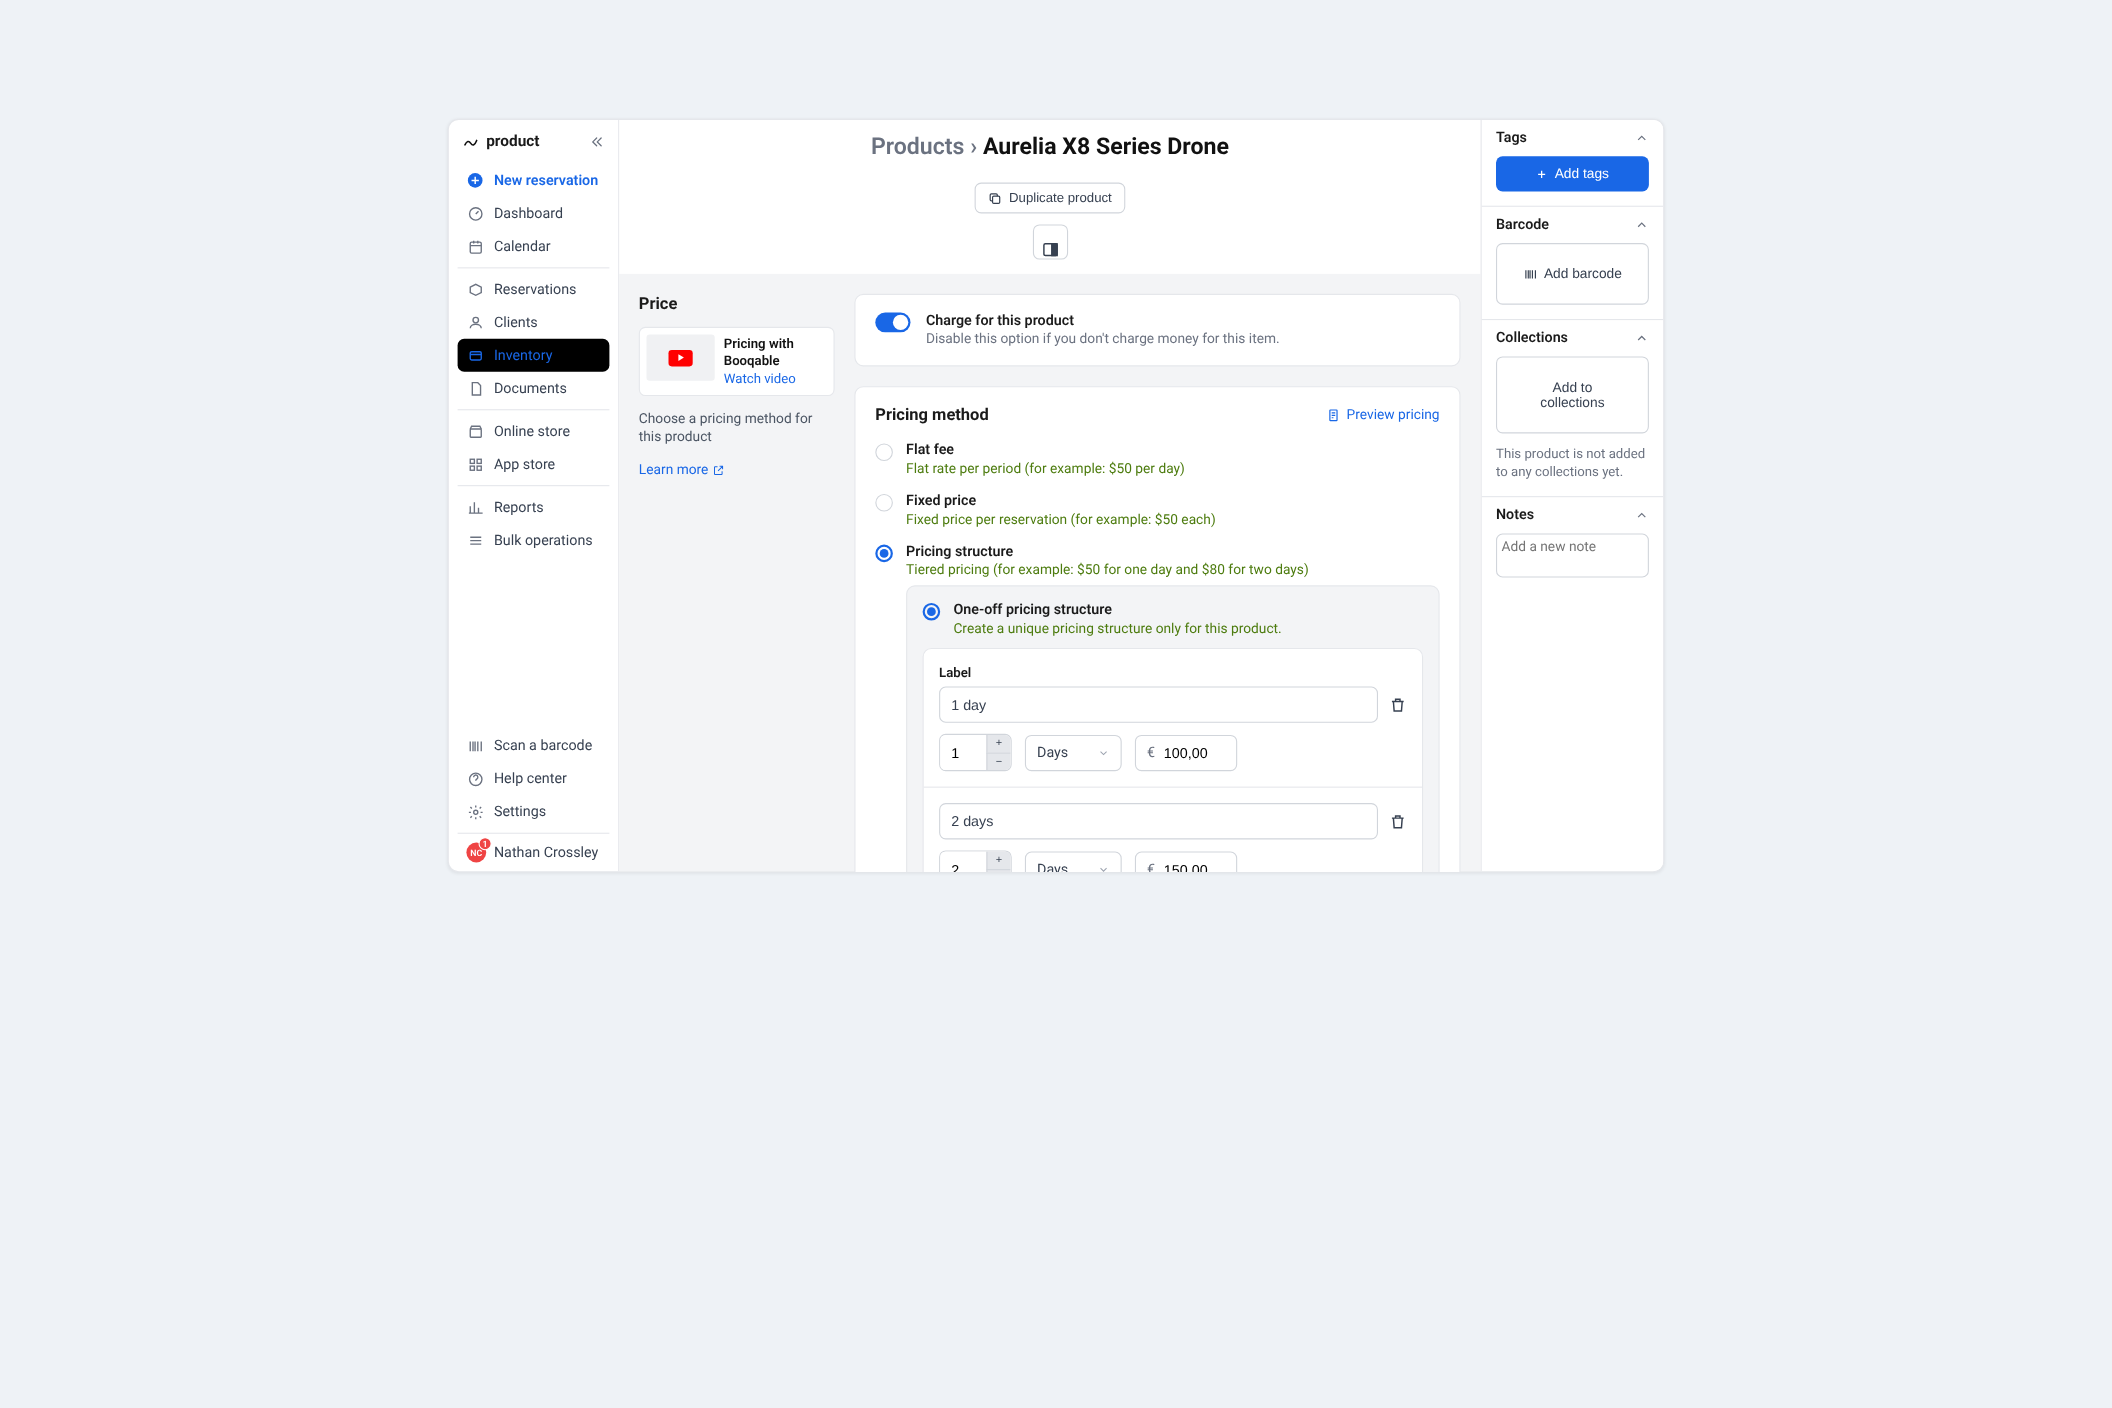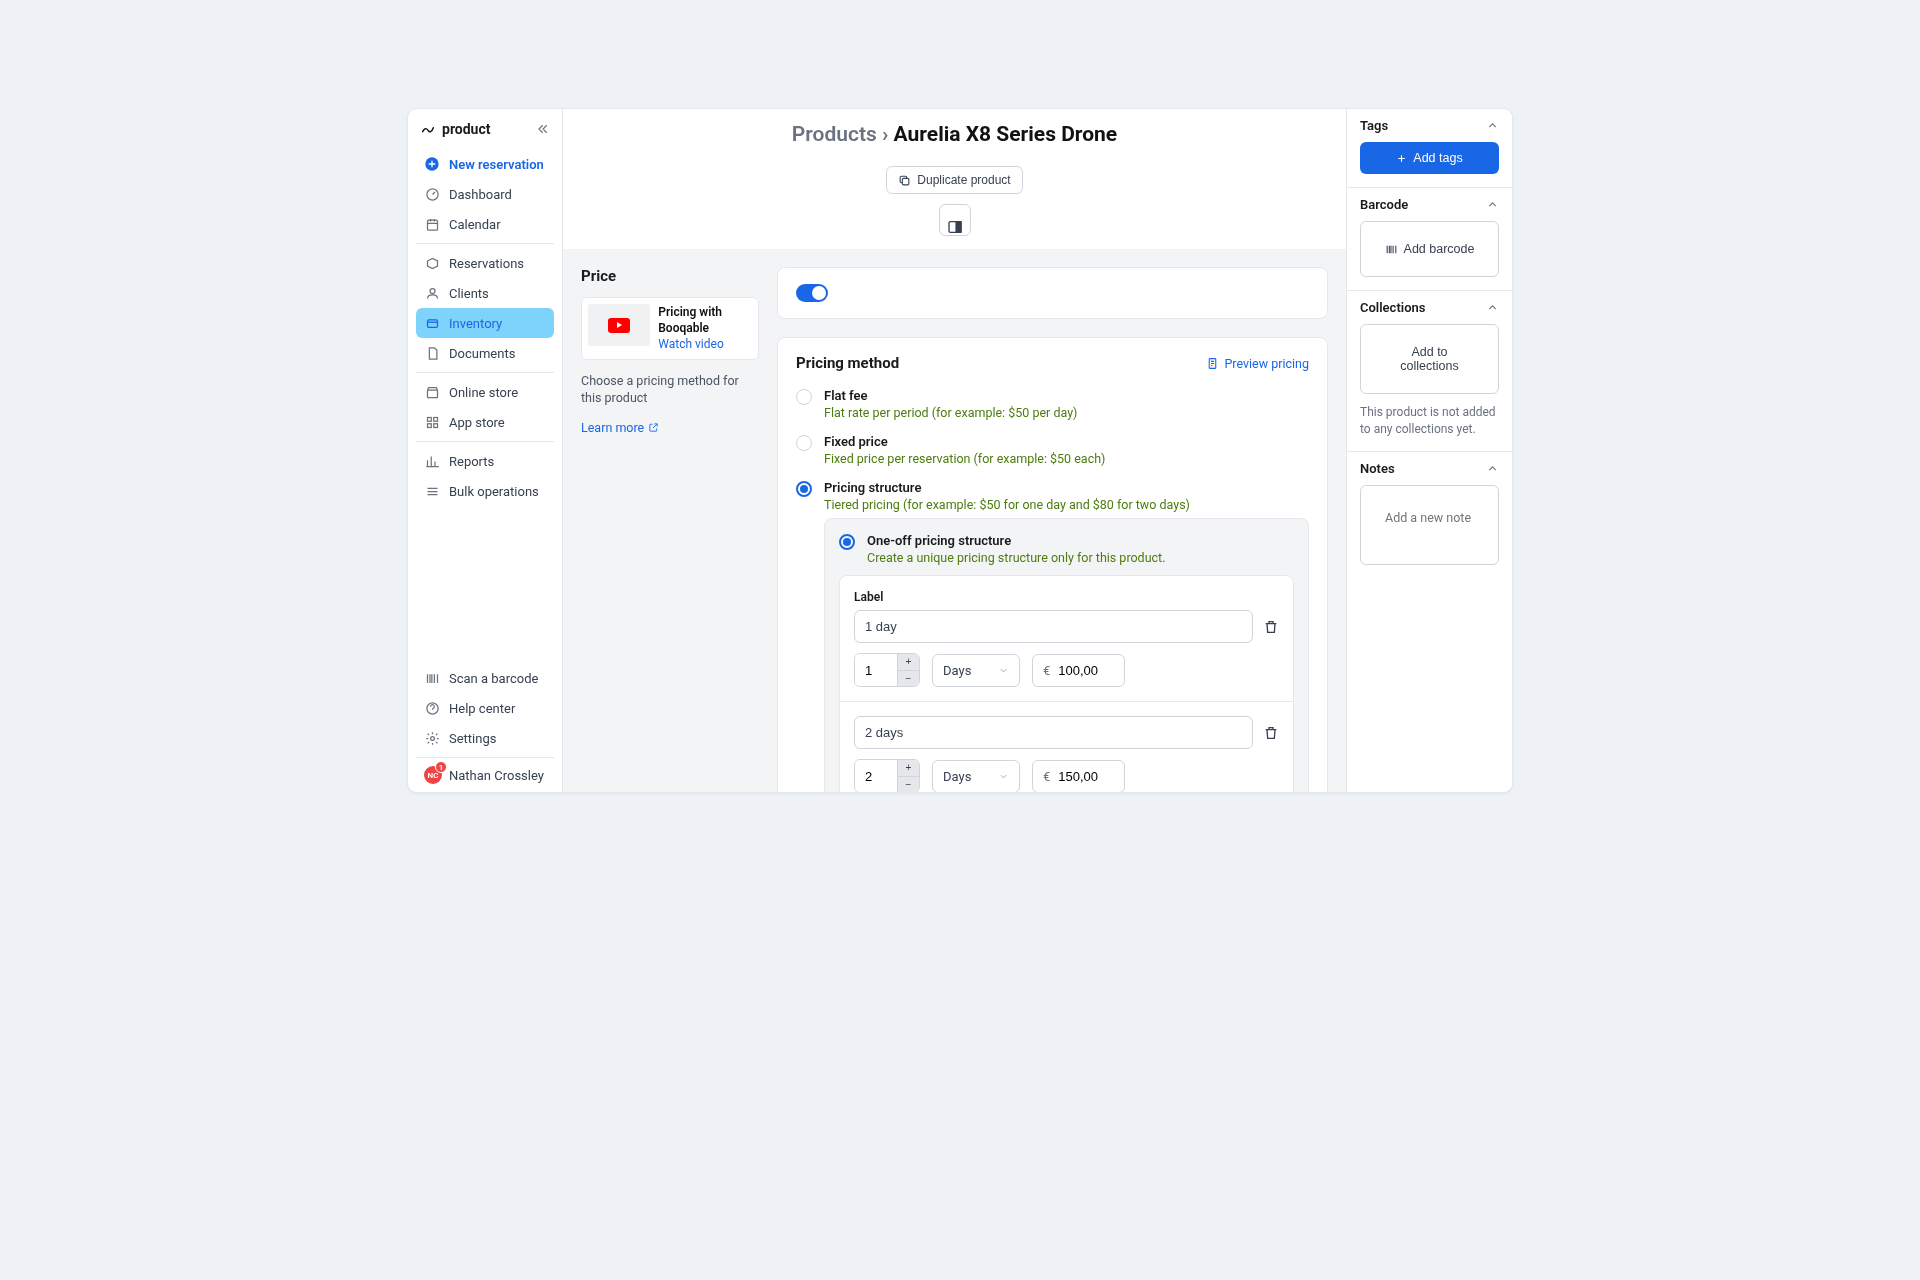--- a/index.html
+++ b/index.html
@@ -5,21 +5,21 @@
 * { box-sizing: border-box; margin: 0; padding: 0; }
 body { font-family: -apple-system, BlinkMacSystemFont, "Segoe UI", Roboto, sans-serif; background: #eef2f6; font-size: 14px; color: #1a1a1a; }
 .frame { width: 1106px; height: 685px; margin: 108px auto; background: #fff; border-radius: 10px; box-shadow: 0 1px 3px rgba(0,0,0,0.06); display: flex; overflow: hidden; border: 1px solid #e5e7eb; }
 .sidebar { width: 155px; border-right: 1px solid #e5e7eb; display: flex; flex-direction: column; }
 .sidebar-top { padding: 12px 12px 8px 12px; display: flex; align-items: center; justify-content: space-between; }
 .logo { display: flex; align-items: center; gap: 6px; font-weight: 700; font-size: 14px; }
 .logo svg { width: 16px; height: 16px; }
 .collapse-btn { color: #6b7280; cursor: pointer; font-size: 13px; }
 .nav { padding: 4px 8px; }
 .nav-item { display: flex; align-items: center; gap: 9px; padding: 7px 8px; border-radius: 6px; color: #374151; cursor: pointer; font-size: 13px; }
-.nav-item.active { background: #7dd3fc; color: #1967e6; }
+.nav-item.active { background: #000000; color: #1967e6; }
 .nav-item.new-res { color: #1967e6; font-weight: 600; }
 .nav-item .ico { width: 16px; height: 16px; display: flex; align-items: center; justify-content: center; color: #6b7280; flex-shrink: 0; }
 .nav-item.active .ico { color: #1967e6; }
 .nav-item.new-res .ico { color: #1967e6; }
 .nav-sep { height: 1px; background: #e5e7eb; margin: 4px 0; }
 .sidebar-spacer { flex: 1; }
 .sidebar-bottom { padding: 4px 8px 0 8px; }
 .user-row { display: flex; align-items: center; gap: 7px; padding: 8px 8px; font-size: 13px; color: #374151; border-top: 1px solid #e5e7eb; margin-top: 4px; position: relative; }
 .avatar { width: 18px; height: 18px; border-radius: 50%; background: #ef4444; color: #fff; font-size: 8px; display: flex; align-items: center; justify-content: center; font-weight: 600; position: relative; }
 .badge { position: absolute; top: -5px; right: -5px; background: #ef4444; color: #fff; font-size: 8px; width: 12px; height: 12px; border-radius: 50%; display: flex; align-items: center; justify-content: center; border: 1.5px solid #fff; }
@@ -86,21 +86,21 @@
 .currency { color: #6b7280; font-size: 13px; }
 .price-box input { border: none; width: 56px; font-size: 13px; outline: none; text-align: left; }
 
 .right-panel { width: 166px; border-left: 1px solid #e5e7eb; background: #fff; display: flex; flex-direction: column; }
 .rp-section { border-bottom: 1px solid #e5e7eb; }
 .rp-head { padding: 9px 13px; display: flex; justify-content: space-between; align-items: center; cursor: pointer; font-weight: 600; font-size: 13px; gap: 32px; }
 .rp-body { padding: 0 13px 13px 13px; }
 .btn-primary { background: #1967e6; color: #fff; border: none; width: 100%; padding: 9px; border-radius: 6px; font-size: 12.5px; cursor: pointer; display: flex; align-items: center; justify-content: center; gap: 6px; }
 .btn-secondary { background: #fff; color: #374151; border: 1px solid #d1d5db; width: 100%; padding: 20px; border-radius: 6px; font-size: 12.5px; cursor: pointer; display: flex; align-items: center; justify-content: center; gap: 6px; }
 .rp-note { font-size: 12px; color: #6b7280; line-height: 1.4; margin-top: 10px; }
-.note-input { border: 1px solid #d1d5db; border-radius: 6px; padding: 24px; font-size: 12.5px; color: #9ca3af; min-height: 36px; resize: none; width: 100%; font-family: inherit; }
+.note-input { border: 1px solid #d1d5db; border-radius: 6px; padding: 4px; font-size: 12.5px; color: #9ca3af; min-height: 36px; resize: none; width: 100%; font-family: inherit; }
 svg { display: block; }
 </style>
 </head>
 <body>
 
 <div class="frame">
 
   <div class="sidebar">
     <div class="sidebar-top">
       <div class="logo">
@@ -297,20 +297,24 @@
           <svg width="11" height="11" viewBox="0 0 24 24" fill="none" stroke="currentColor" stroke-width="2">
               <path d="M14 4h6v6M20 4l-9 9M19 14v5a1 1 0 01-1 1H5a1 1 0 01-1-1V6a1 1 0 011-1h5"></path>
             </svg>
         </div>
       </div>
 
       <div class="cards">
         <div class="card">
           <div class="charge-row">
             <div class="toggle"></div>
+            <div class="charge-text">
+              <div class="t1">Charge for this product</div>
+              <div class="t2">Disable this option if you don't charge money for this item.</div>
+            </div>
           </div>
         </div>
 
         <div class="card">
           <div class="pm-header">
             <h4>Pricing method</h4>
             <div class="preview-link">
               <svg width="13" height="13" viewBox="0 0 24 24" fill="none" stroke="currentColor" stroke-width="2">
                   <rect x="6" y="3" width="12" height="18" rx="1"></rect>
                   <path d="M9 8h6M9 12h6M9 16h3"></path>

